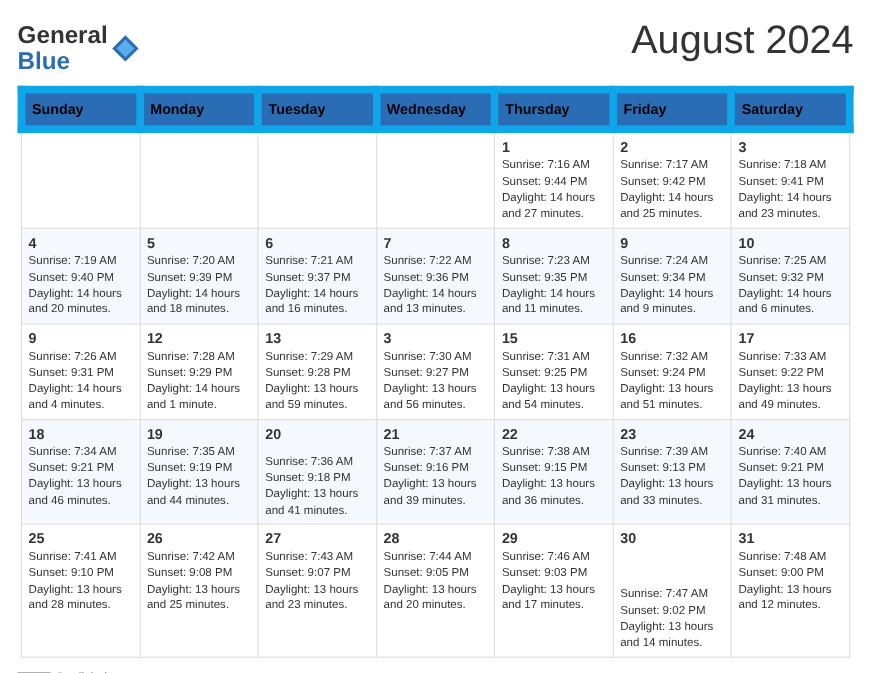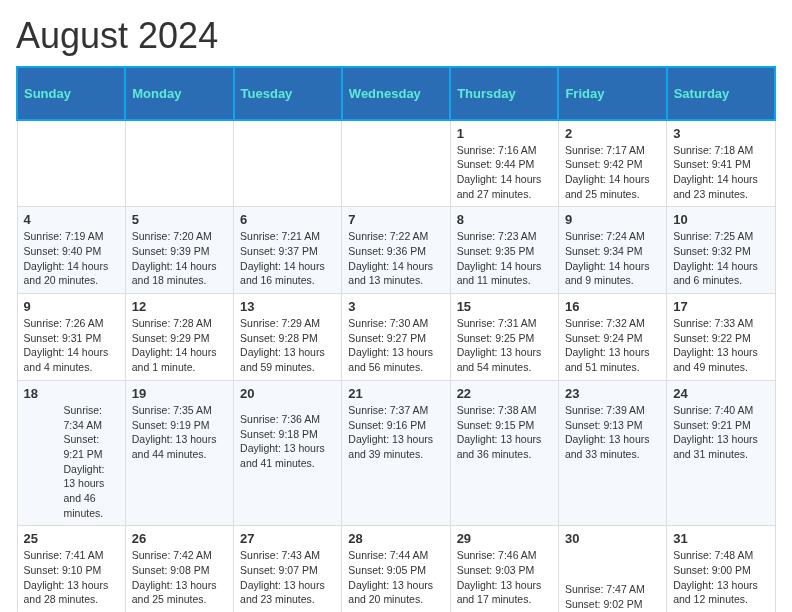--- a/index.html
+++ b/index.html
@@ -49,26 +49,26 @@
       color: #555;
       margin-top: 2px;
     }
     .calendar {
       width: 100%;
       border-collapse: collapse;
       border: 1px solid #ccc;
     }
     .calendar th {
       background-color: #2a6db5;
-      color: #5eead4;
+      color: #000000;
       text-align: left;
-      padding: 18px 6px;
+      padding: 7px 6px;
       font-size: 13px;
       font-weight: bold;
-      border: 2px solid #0ea5e9;
+      border: 7px solid #0ea5e9;
     }
     .calendar td {
       vertical-align: top;
       padding: 5px 6px;
       font-size: 11px;
       color: #333;
       border: 1px solid #ddd;
       width: calc(100% / 7);
       min-height: 80px;
       background: #fff;
@@ -104,20 +104,32 @@
       height: 10px;
       background: linear-gradient(to right, #fff 0%, #87CEEB 100%);
       border: 1px solid #aaa;
       vertical-align: middle;
     }
   </style>
 </head>
 <body>
 
 <div class="header-area">
+  <div class="logo">
+    <div>
+      <div class="logo-text">
+        <span>General</span>
+        <span style="color:#2a6db5;">Blue</span>
+      </div>
+    </div>
+    <svg class="logo-icon" viewBox="0 0 28 28">
+      <polygon points="14,2 26,14 14,26 2,14" fill="#2a6db5"></polygon>
+      <polygon points="14,6 22,14 14,22 6,14" fill="#5aaeee"></polygon>
+    </svg>
+  </div>
   <div class="title-area">
     <div class="month-title">August 2024</div>
   </div>
 </div>
 
 <table class="calendar">
   <thead>
     <tr>
     <th>Sunday</th>
         <th>Monday</th>
@@ -254,21 +266,21 @@
           <span class="day-number">17</span>
           <div class="day-info" style="white-space: pre-line;">Sunrise: 7:33 AM
 Sunset: 9:22 PM
 Daylight: 13 hours
 and 49 minutes.</div>
         </td>
       </tr>
       <tr>
         <td>
           <span class="day-number">18</span>
-          <div class="day-info" style="white-space: pre-line; margin-left: 40px;">Sunrise: 7:34 AM
+          <div class="day-info" style="white-space: pre-line;">Sunrise: 7:34 AM
 Sunset: 9:21 PM
 Daylight: 13 hours
 and 46 minutes.</div>
         </td>
         <td>
           <span class="day-number">19</span>
           <div class="day-info" style="white-space: pre-line;">Sunrise: 7:35 AM
 Sunset: 9:19 PM
 Daylight: 13 hours
 and 44 minutes.</div>

